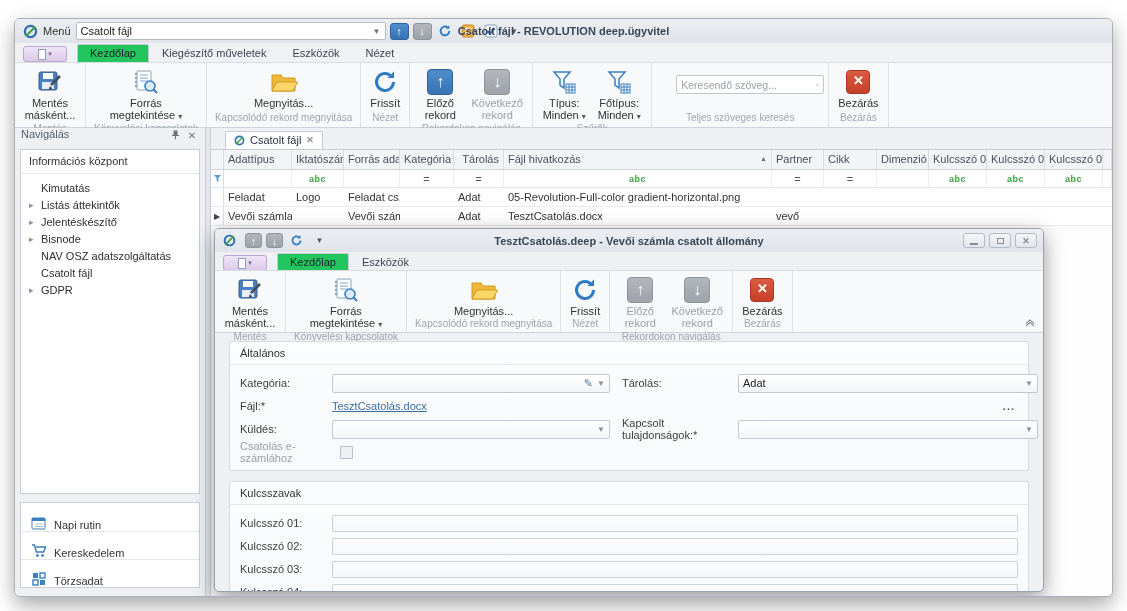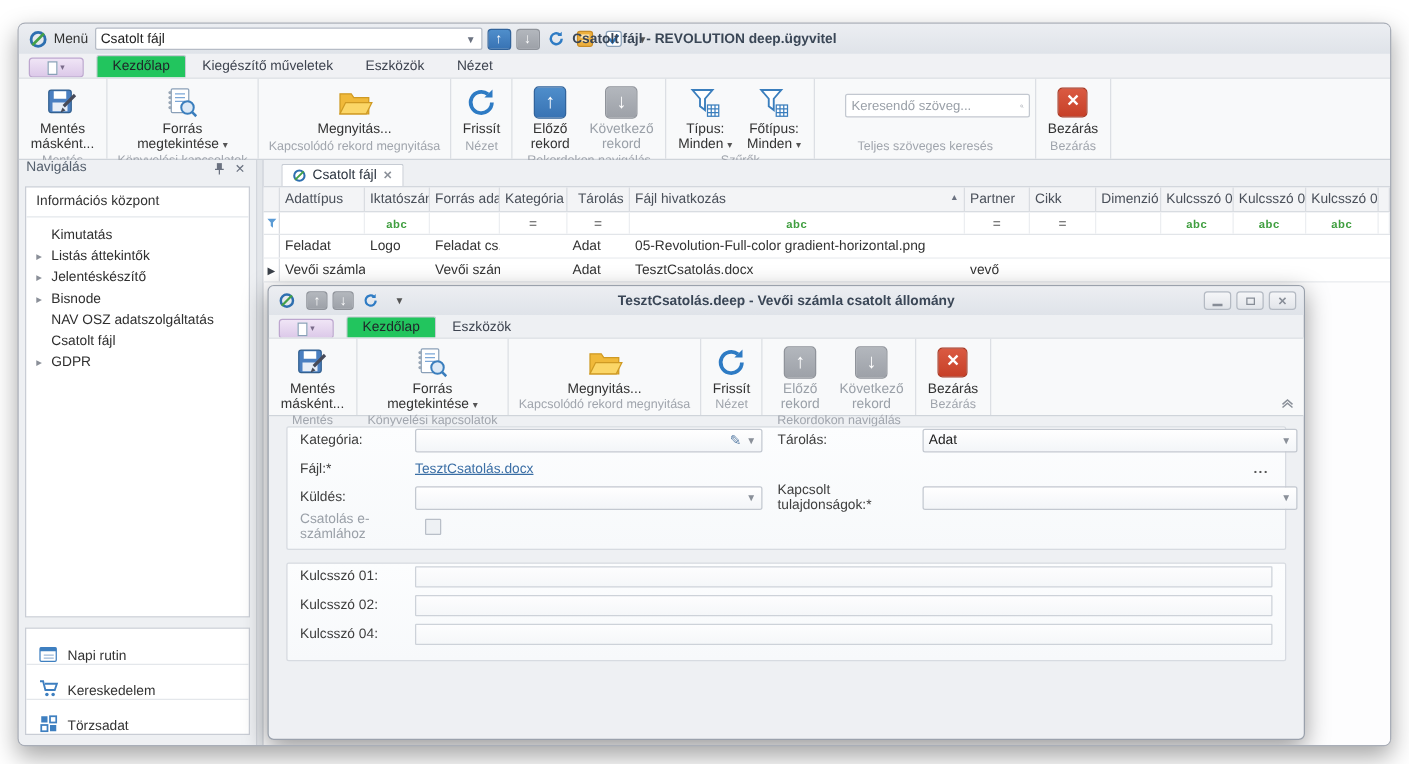--- a/index.html
+++ b/index.html
@@ -681,20 +681,21 @@
       <div style="flex:1; border:none" class="rgroup"></div>
       <span class="ribbon-chevron">
         <svg width="10" height="8" viewBox="0 0 10 8">
           <path d="M1 4.5L5 1l4 3.5M1 7L5 3.5 9 7" fill="none" stroke="#8a9099" stroke-width="1.2"></path>
         </svg>
       </span>
     </div>
 
     <div id="dlg-form">
       <div class="gbox">
+        <div class="gbox-title">Általános</div>
         <div class="frow">
           <span class="flabel">Kategória:</span>
           <div class="combo w278">
             <span class="pencil">✎</span>
             <span class="caret">▼</span>
           </div>
           <span class="flabel2">Tárolás:</span>
           <div class="combo w300">
             <span>Adat</span>
             <span class="caret">▼</span>
@@ -717,30 +718,35 @@
             <span class="caret">▼</span>
           </div>
         </div>
         <div class="frow" style="margin-bottom:0">
           <span class="flabel dis" style="width:100px">Csatolás e-számlához</span>
           <span class="chk"></span>
         </div>
       </div>
 
       <div class="gbox" style="margin-top:10px">
+        <div class="gbox-title">Kulcsszavak</div>
         <div>
             <div class="frow">
               <span class="flabel">Kulcsszó 01:</span>
               <div class="tin grow"></div>
             </div>
             <div class="frow">
               <span class="flabel">Kulcsszó 02:</span>
               <div class="tin grow"></div>
             </div>
             <div class="frow">
+              <span class="flabel">Kulcsszó 03:</span>
+              <div class="tin grow"></div>
+            </div>
+            <div class="frow">
               <span class="flabel">Kulcsszó 04:</span>
               <div class="tin grow"></div>
             </div>
           </div>
       </div>
     </div>
   </div>
 
 </div>
 

